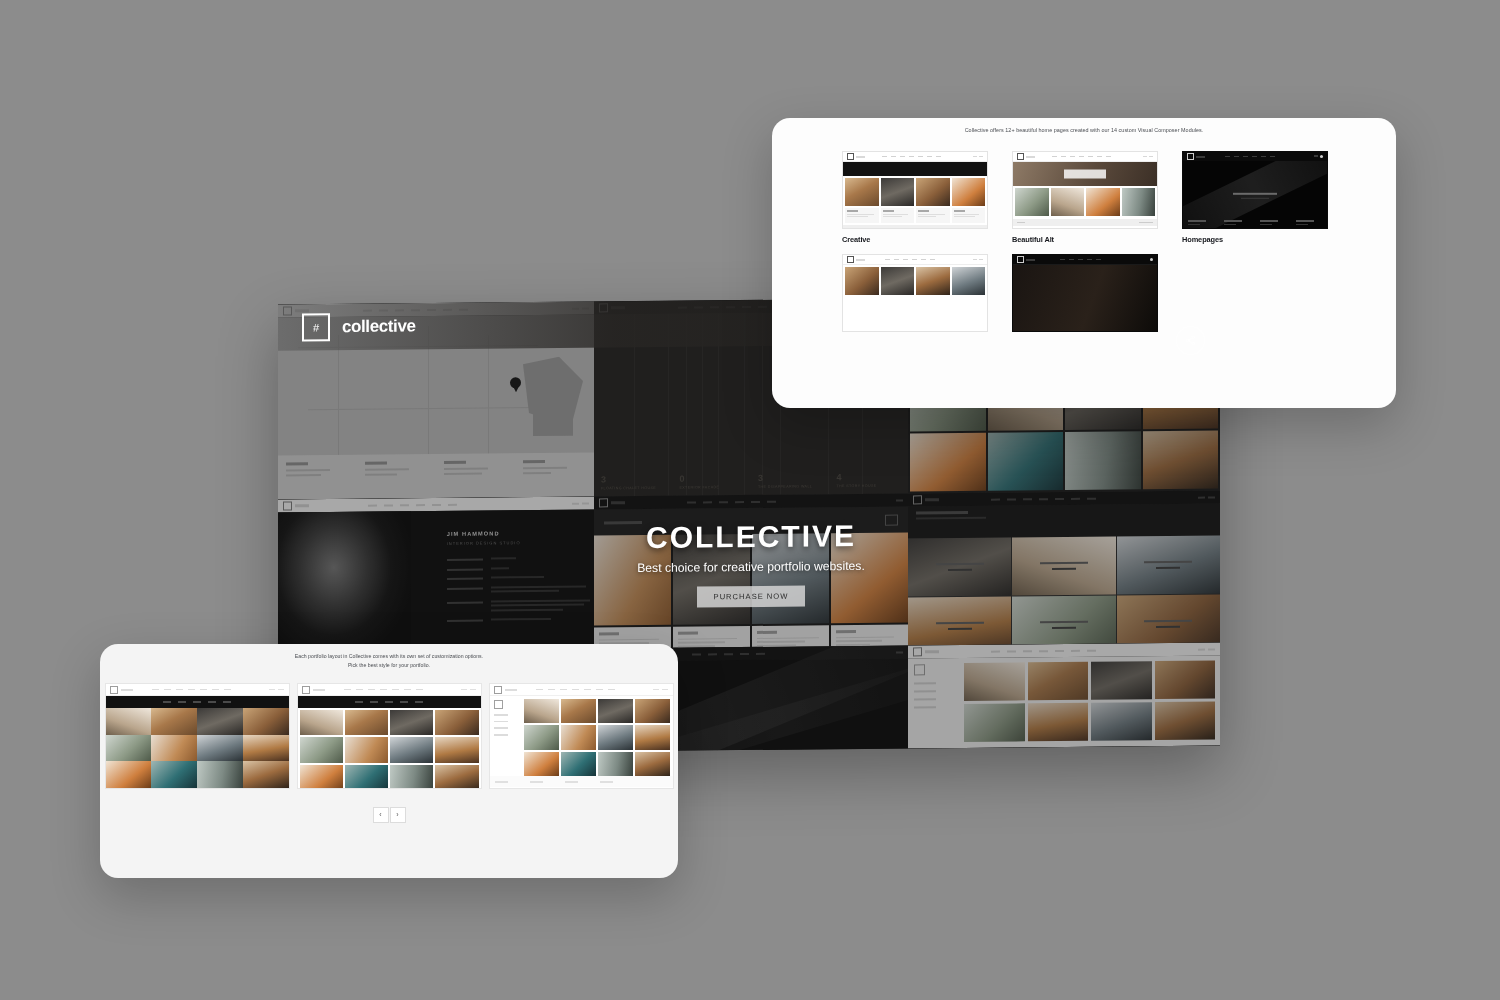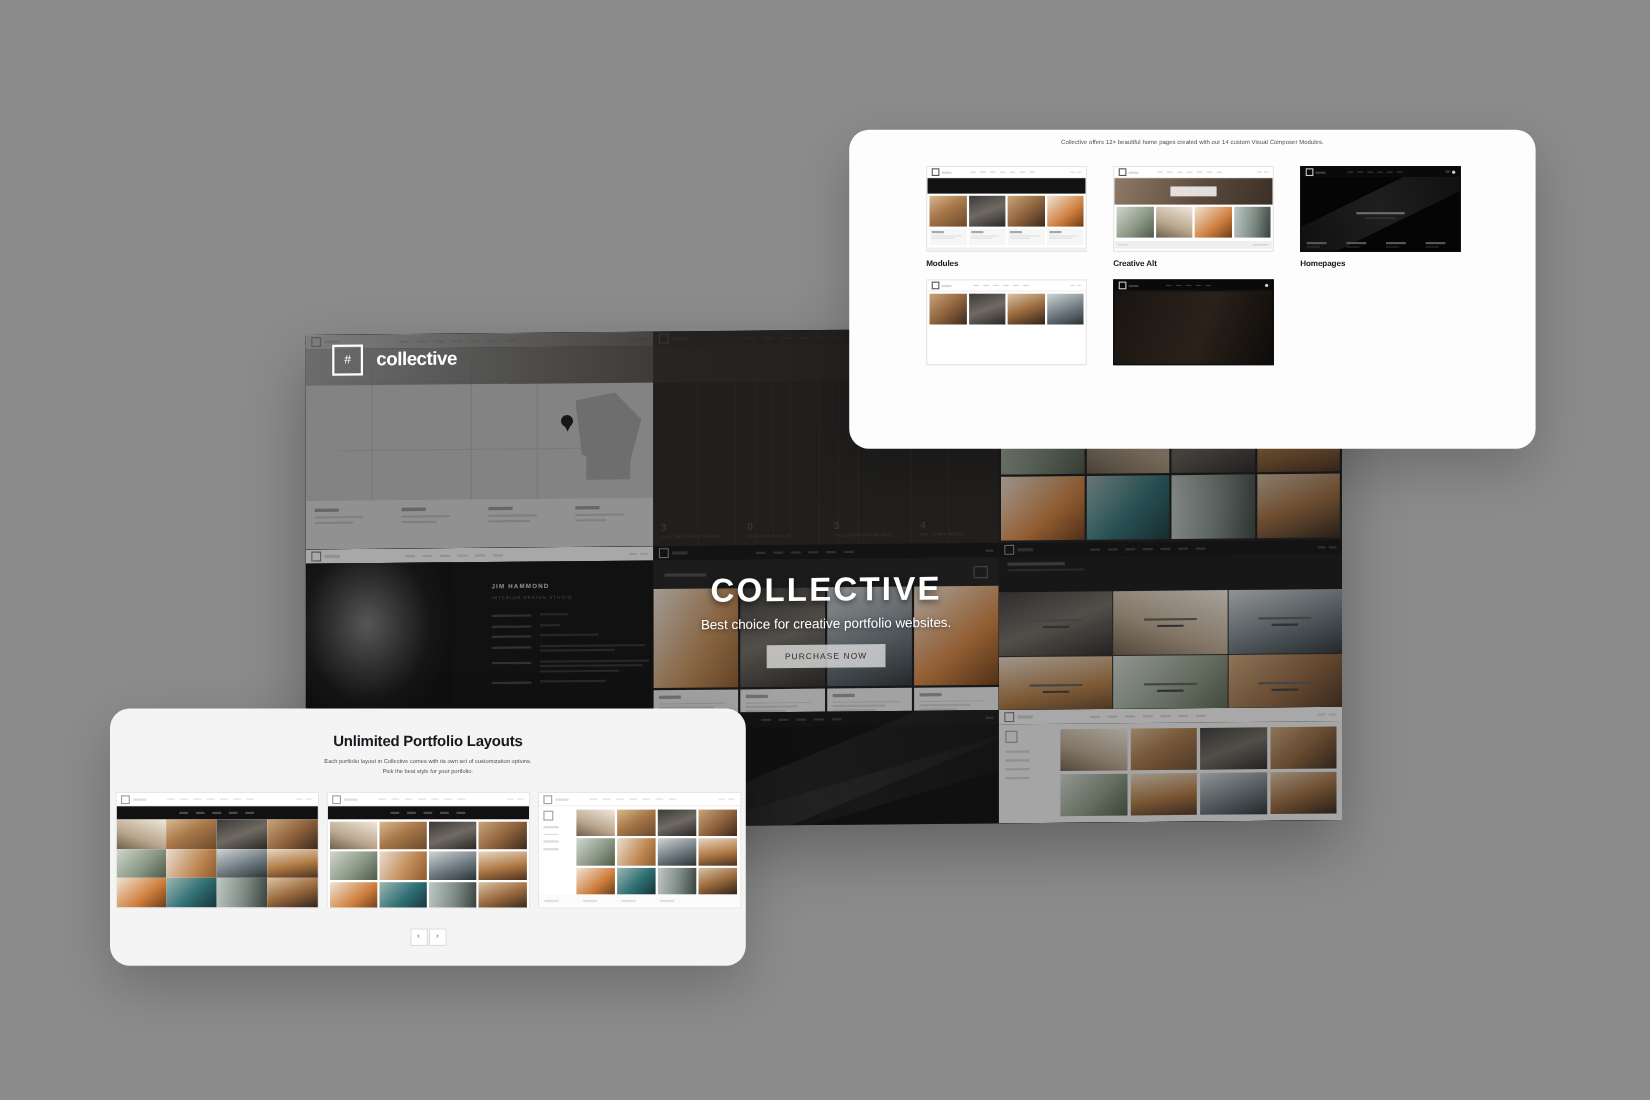--- a/index.html
+++ b/index.html
@@ -740,21 +740,21 @@
                 <s style="width:72%"></s>
               </div>
           </div>
           <div class="hp-foot">
               <s></s>
               <s></s>
               <s></s>
               <s></s>
             </div>
         </div>
-        <div class="hp-label">Modules</div>
+        <div class="hp-label">Creative</div>
       </div>
 
       <div class="hp-item">
         <div class="hp-shot">
           <div class="mini-bar">
               <span class="mini-logo"></span>
               <span class="mini-word w1"></span>
             <span class="mini-nav">
                 <i></i>
                 <i></i>
@@ -776,21 +776,21 @@
               <div class="p5"></div>
               <div class="p6"></div>
               <div class="p11"></div>
               <div class="p8"></div>
             </div>
           <div class="hp-foot" style="margin-top:3px;">
               <s></s>
               <s style="margin-left:auto;width:14px"></s>
             </div>
         </div>
-        <div class="hp-label">Creative Alt</div>
+        <div class="hp-label">Beautiful Alt</div>
       </div>
 
       <div class="hp-item">
         <div class="hp-shot dark">
           <div class="mini-bar dk">
               <span class="mini-logo lt"></span>
               <span class="mini-word w1" style="background:#3a3a3a"></span>
             <span class="mini-nav dk">
                 <i></i>
                 <i></i>
@@ -878,21 +878,20 @@
             </div>
           <div style="height:66px;background:linear-gradient(110deg,#1a1512,#2a211a 55%,#0d0b09);"></div>
         </div>
       </div>
 
 
     </div>
   </div>
 
   <div class="card" id="layouts-card">
-    <h2 class="l-title">Unlimited Portfolio Layouts</h2>
     <p class="l-sub">
       <span>Each portfolio layout in Collective comes with its own set of customization options.</span><br>
       <span>Pick the best style for your portfolio.</span>
     </p>
 
     <div class="l-grid">
 
       <div class="ly-shot">
         <div class="ly-top">
             <span class="lg"></span>

